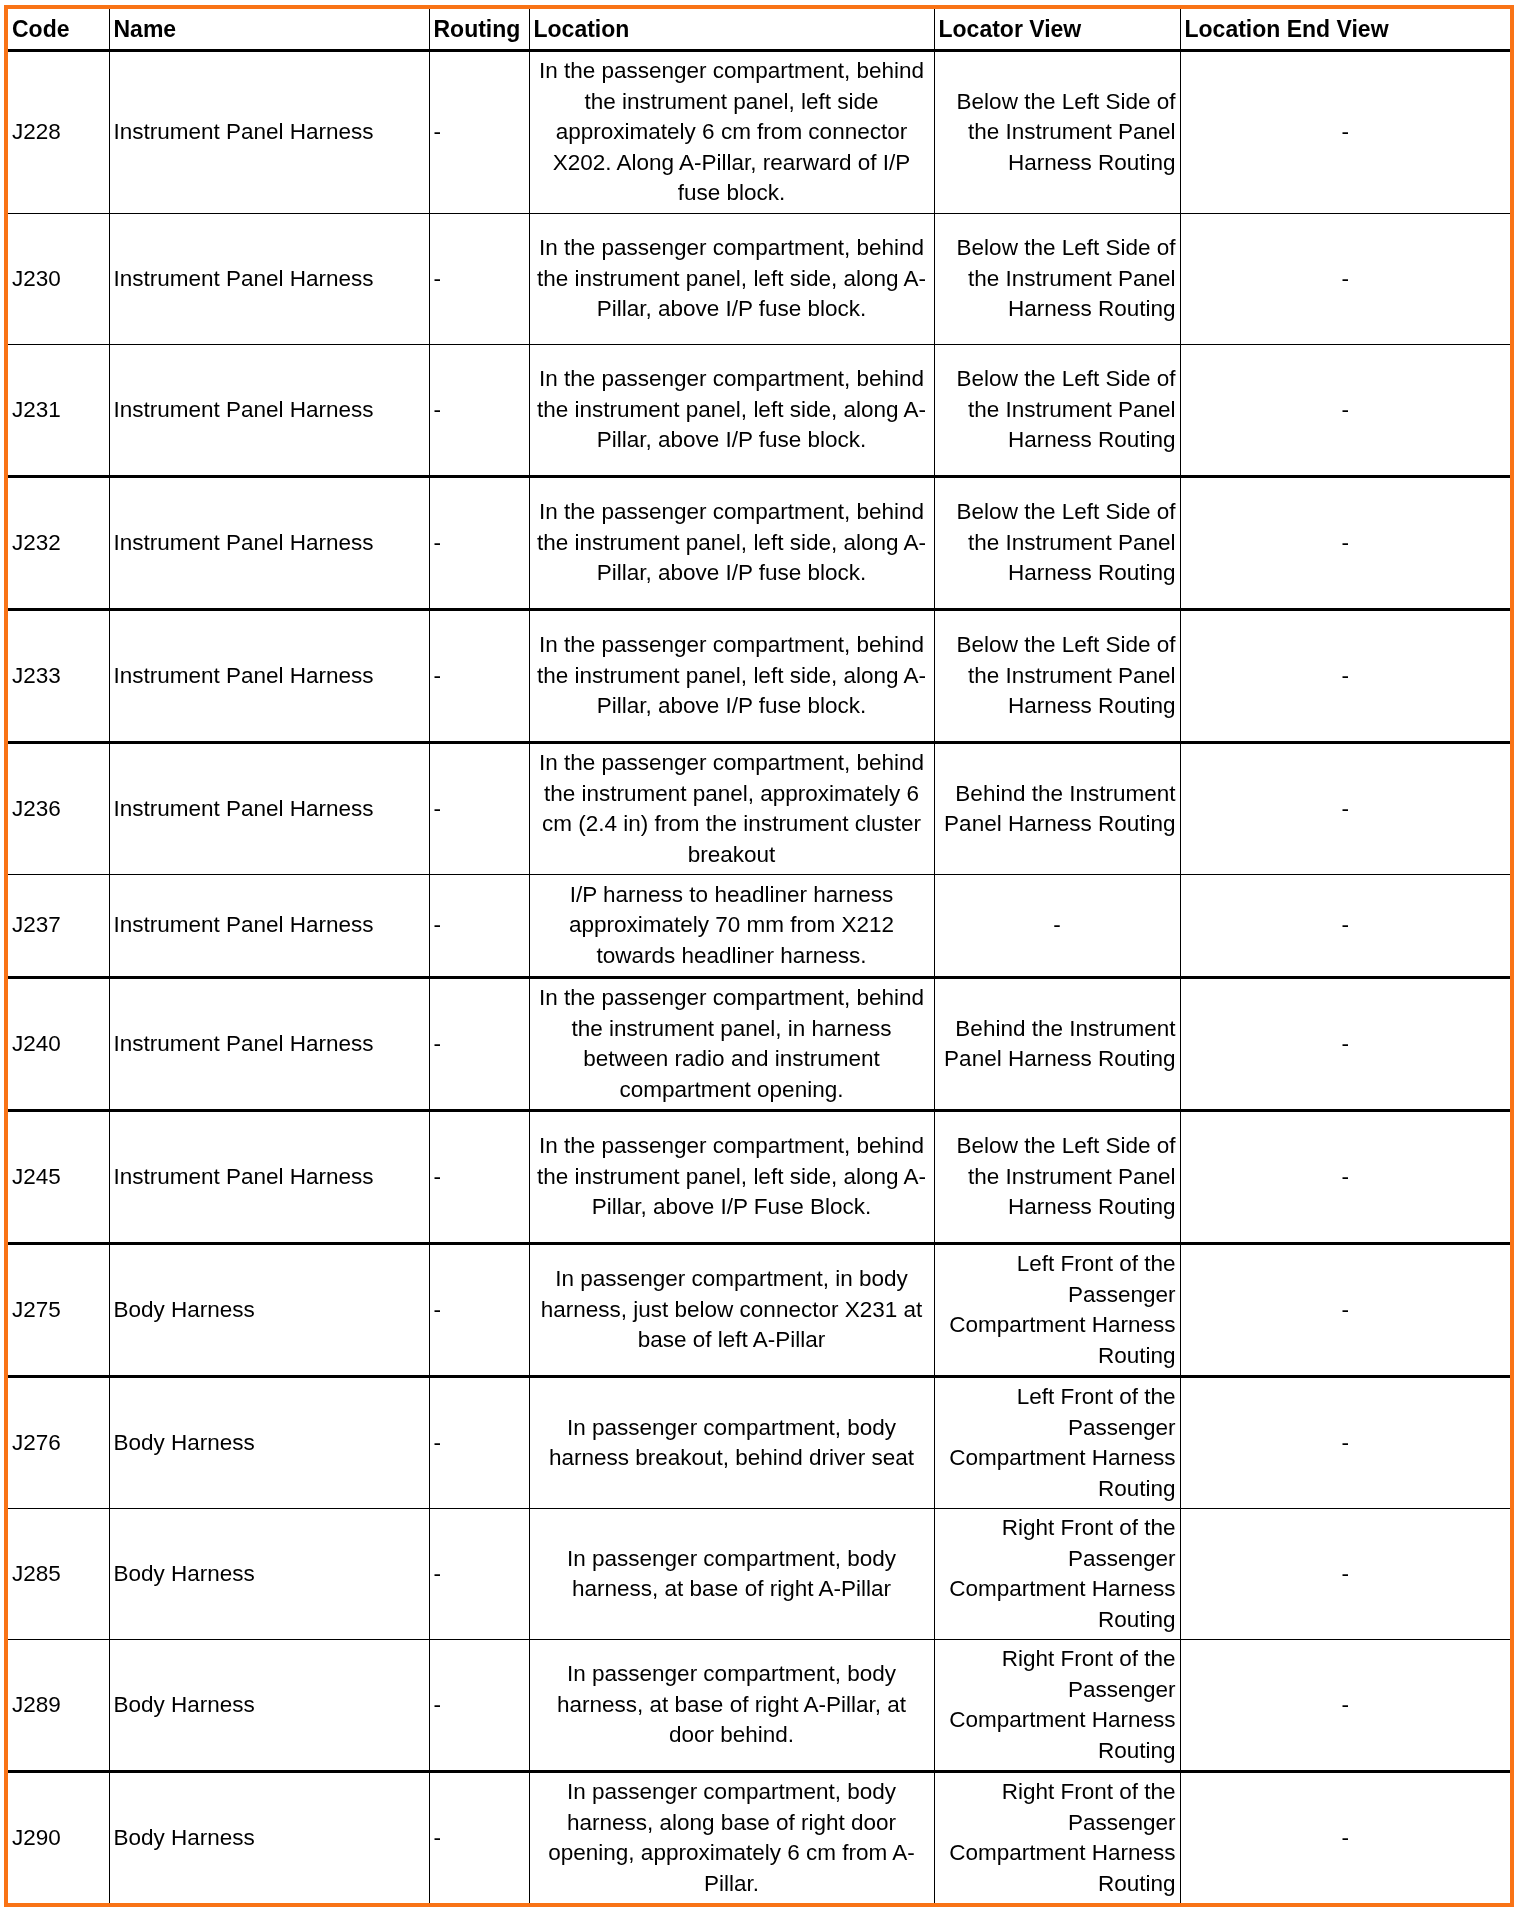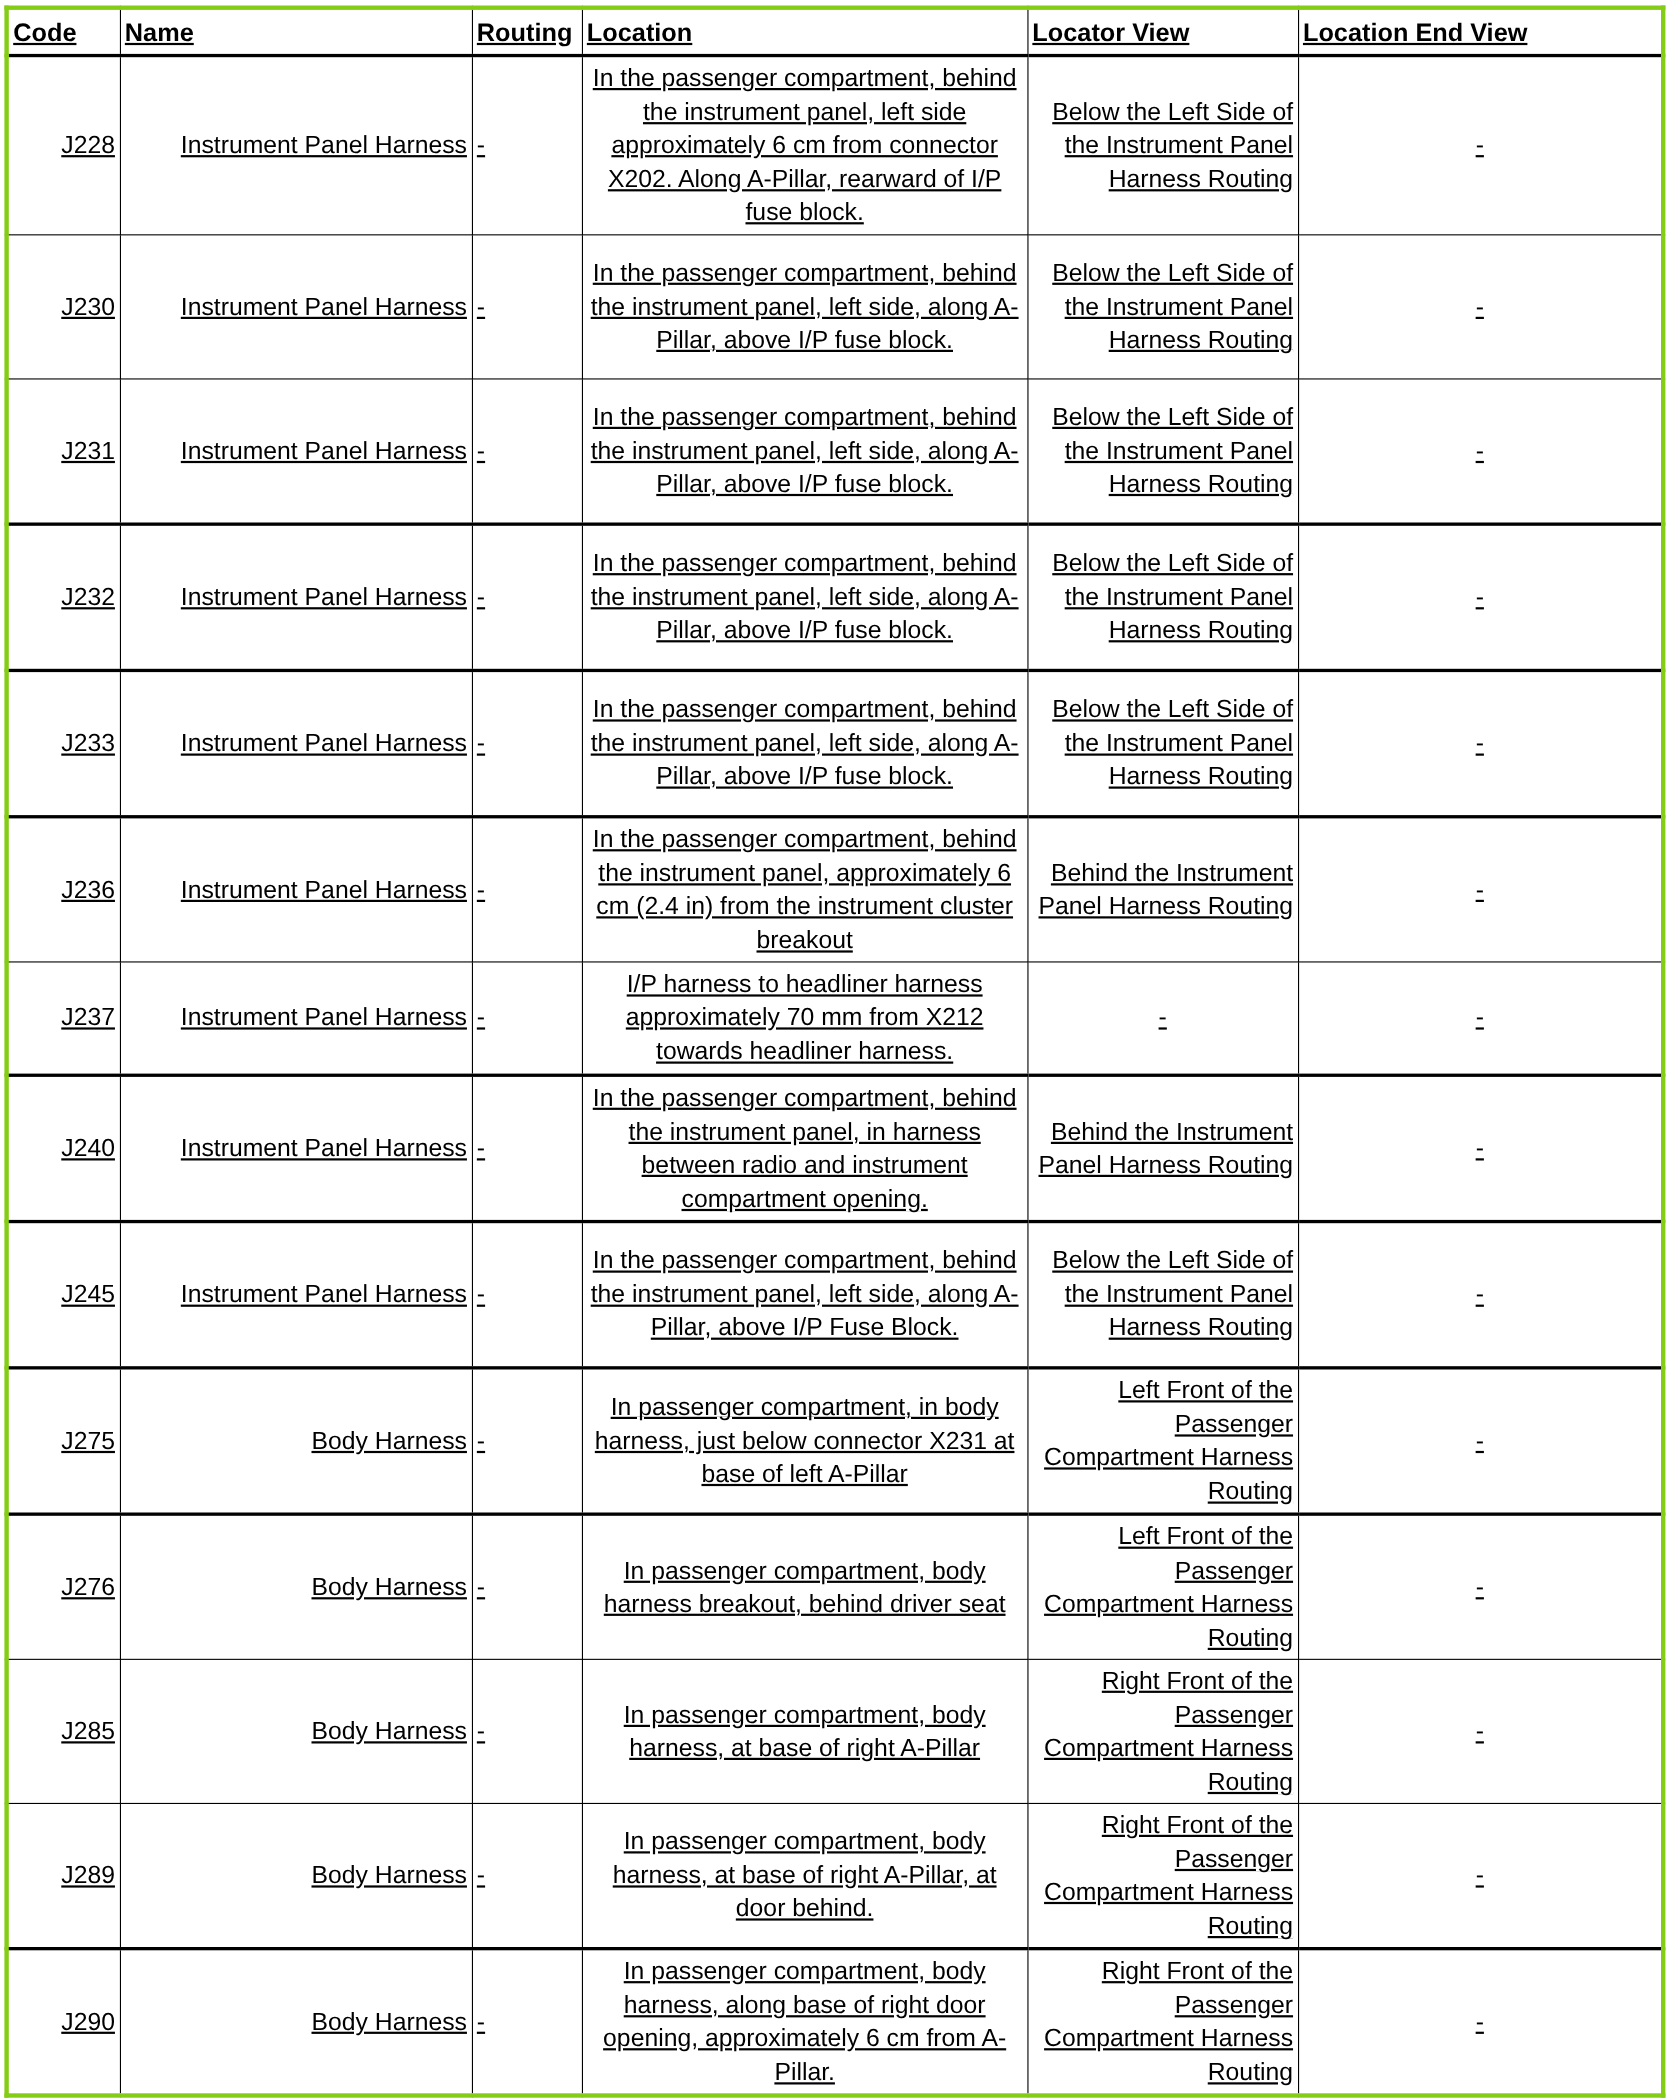--- a/index.html
+++ b/index.html
@@ -15,22 +15,21 @@
       font-family: "Liberation Sans", "DejaVu Sans", sans-serif;
       color: #000000;
     }
     table.connector-table {
       position: absolute;
       left: 4px;
       top: 5px;
       width: 1506px;
       border-collapse: collapse;
       table-layout: fixed;
-      border: 4px solid #84cc16;
-      text-decoration: underline;
+      border: 4px solid #f97316;
     }
     table.connector-table th,
     table.connector-table td {
       border: 1.6px solid #000000;
       padding: 0 4px;
       font-size: 22.5px;
       line-height: 30.5px;
       vertical-align: middle;
       overflow: hidden;
     }
@@ -44,21 +43,21 @@
     table.connector-table th.col-code {
       text-align: left;
     }
     col.c-code { width: 103px; }
     col.c-name { width: 320px; }
     col.c-option { width: 100px; }
     col.c-location { width: 405px; }
     col.c-locator { width: 246px; }
     col.c-end { width: 332px; }
 
-    td.cell-code, td.cell-name { text-align: right; }
+    td.cell-code, td.cell-name { text-align: left; }
     td.cell-option { text-align: left; }
     td.cell-location { text-align: center; }
     td.cell-locator { text-align: right; }
     td.cell-locator.dash { text-align: center; }
     td.cell-end { text-align: center; }
 
     tr.row-h5 td { height: 161px; }
     tr.row-h4 td { height: 130px; }
     tr.row-h3 td { height: 101px; }
     tr.thick-top td { border-top-width: 3px; }

